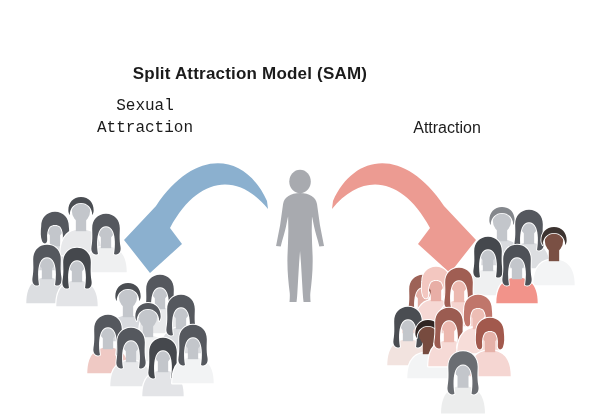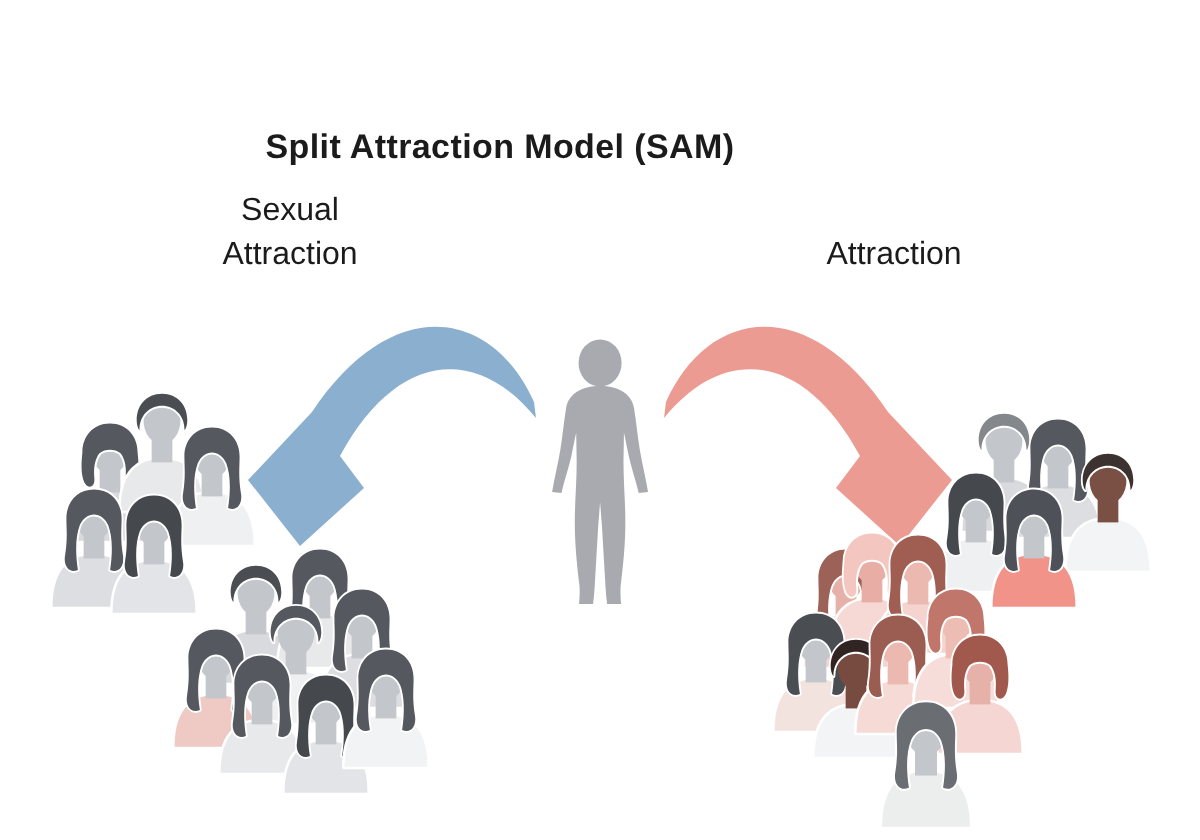--- a/index.html
+++ b/index.html
@@ -8,21 +8,21 @@
     font-family:"Liberation Sans", sans-serif;overflow:hidden;
   }
   .title{
     position:absolute;left:0;top:24px;width:500px;text-align:center;
     font-size:17px;font-weight:700;color:#1b1b1b;letter-spacing:.2px;margin-top:40px;
   }
   .attr-label{
     position:absolute;top:95px;width:170px;text-align:center;
     font-size:16px;font-weight:400;color:#1b1b1b;line-height:22px;
   }
-  .attr-label.left{left:60px;}
+  .attr-label.left{left:60px;font-family:Liberation Mono, monospace;}
   .attr-label.right{left:362px;}
   svg.scene{position:absolute;left:0;top:0;}
 </style>
 </head>
 <body>
 
 <div class="stage">
 
   <div class="title">Split Attraction Model (SAM)</div>
 

